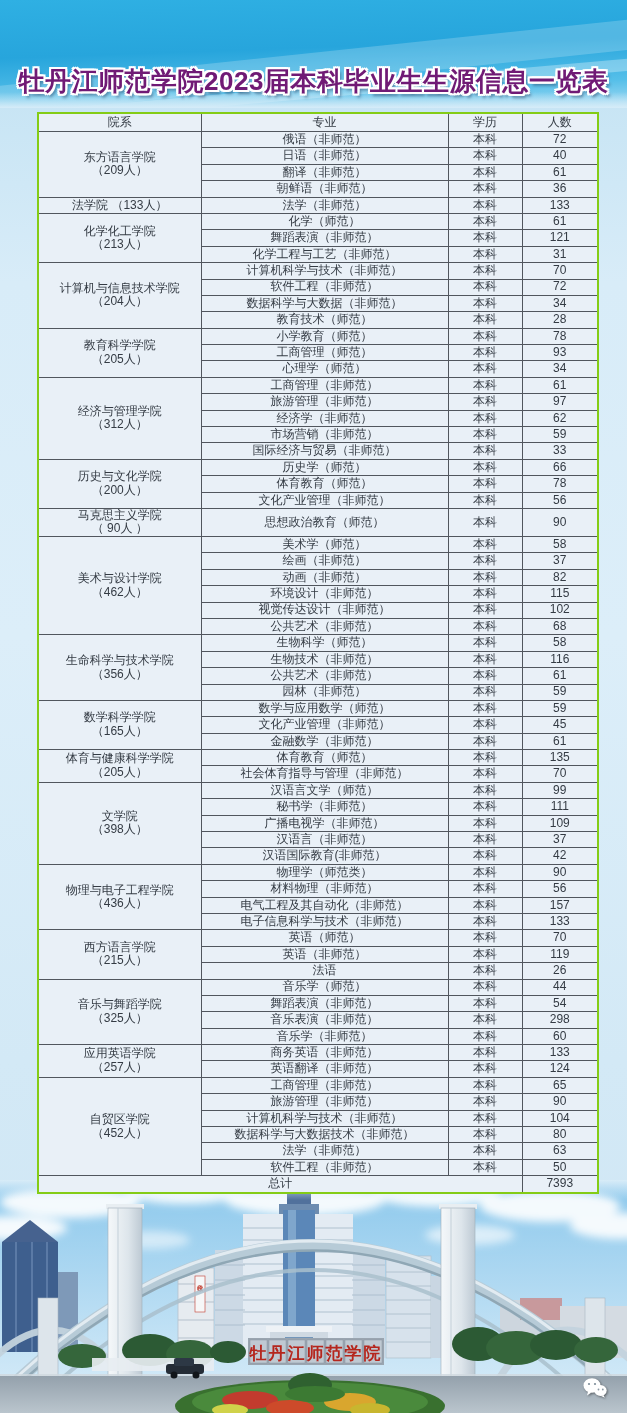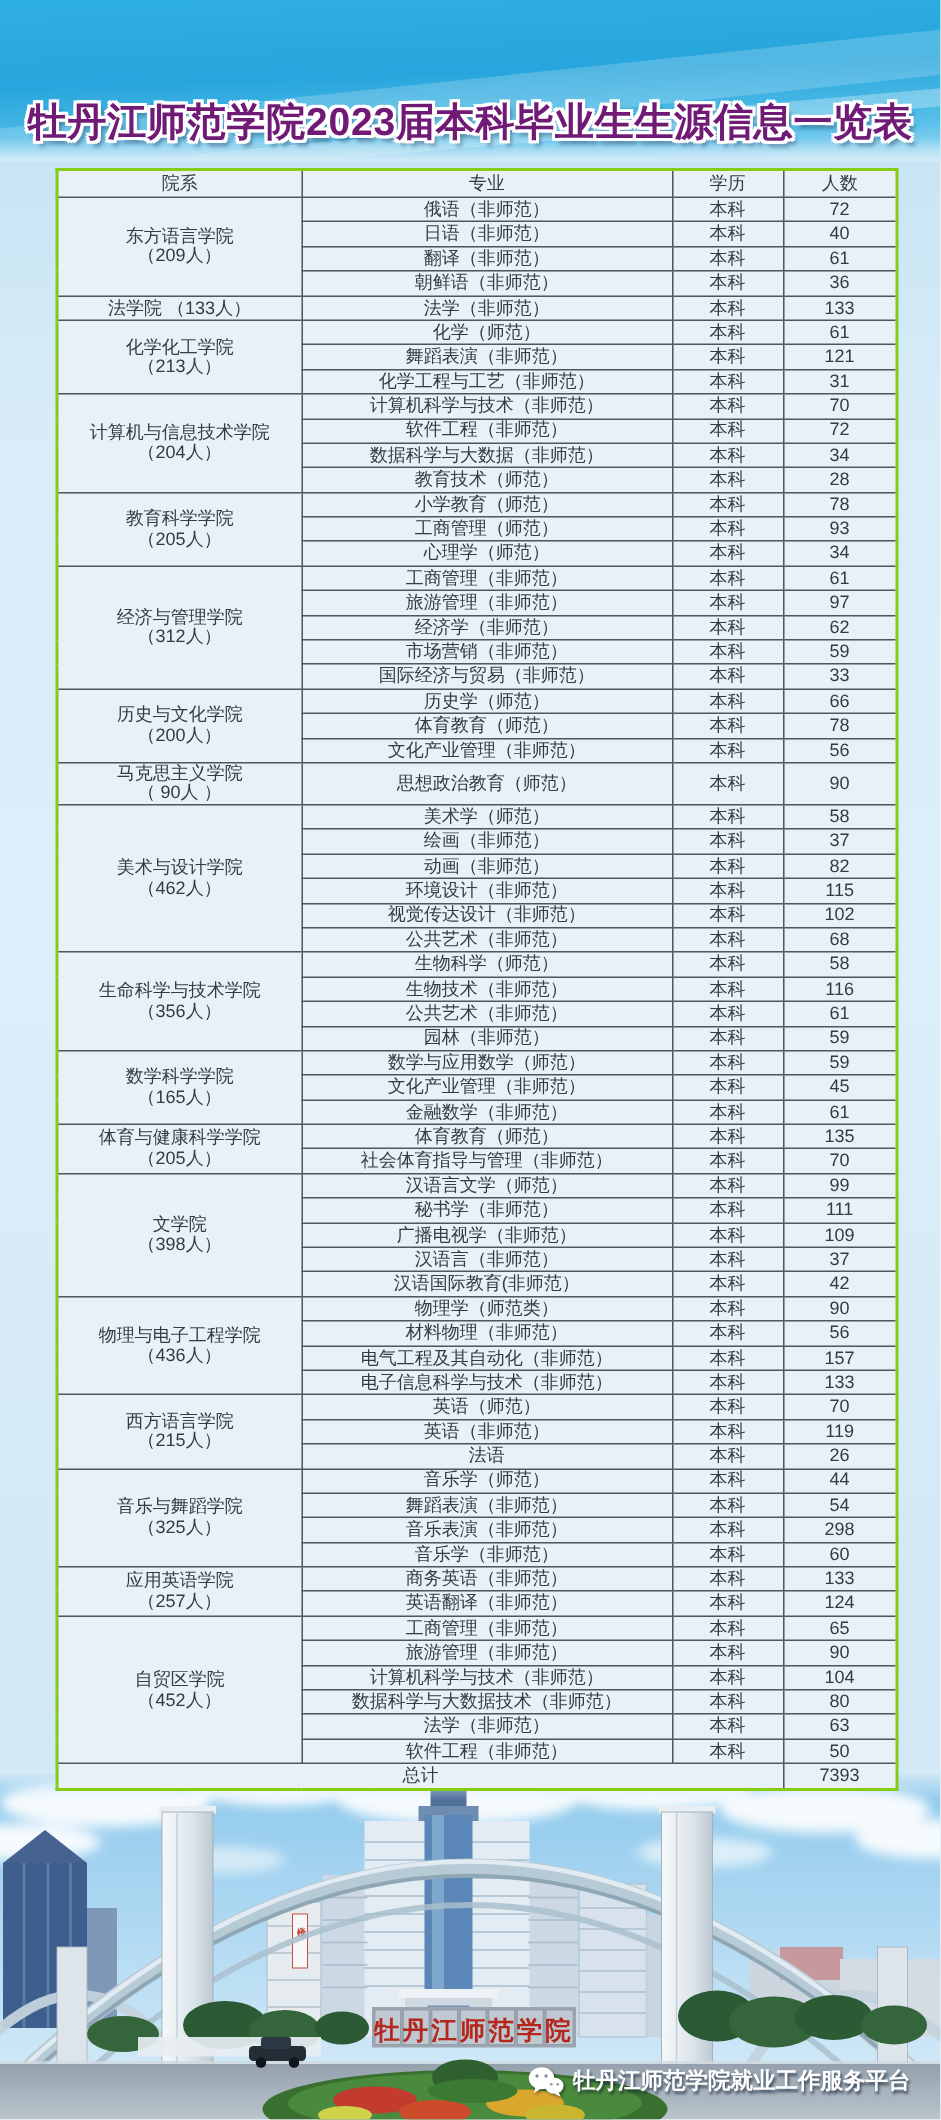--- a/index.html
+++ b/index.html
@@ -619,14 +619,13 @@
   <svg width="24" height="21" viewBox="0 0 24 21">
     <ellipse cx="9" cy="8.5" rx="8.5" ry="7.3" fill="#ffffff"></ellipse>
     <polygon points="5,14.5 4,18.5 8.5,15.5" fill="#ffffff"></polygon>
     <circle cx="6" cy="7" r="1.1" fill="#7d8d99"></circle>
     <circle cx="12" cy="7" r="1.1" fill="#7d8d99"></circle>
     <ellipse cx="17.5" cy="13.5" rx="6.2" ry="5.4" fill="#ffffff"></ellipse>
     <polygon points="20.5,18 21.8,20.8 17.5,18.8" fill="#ffffff"></polygon>
     <circle cx="15.5" cy="12.5" r="0.9" fill="#8a98a3"></circle>
     <circle cx="19.8" cy="12.5" r="0.9" fill="#8a98a3"></circle>
   </svg>
-  <span>牡丹江师范学院就业工作服务平台</span>
 </div>
 
 </body></html>

